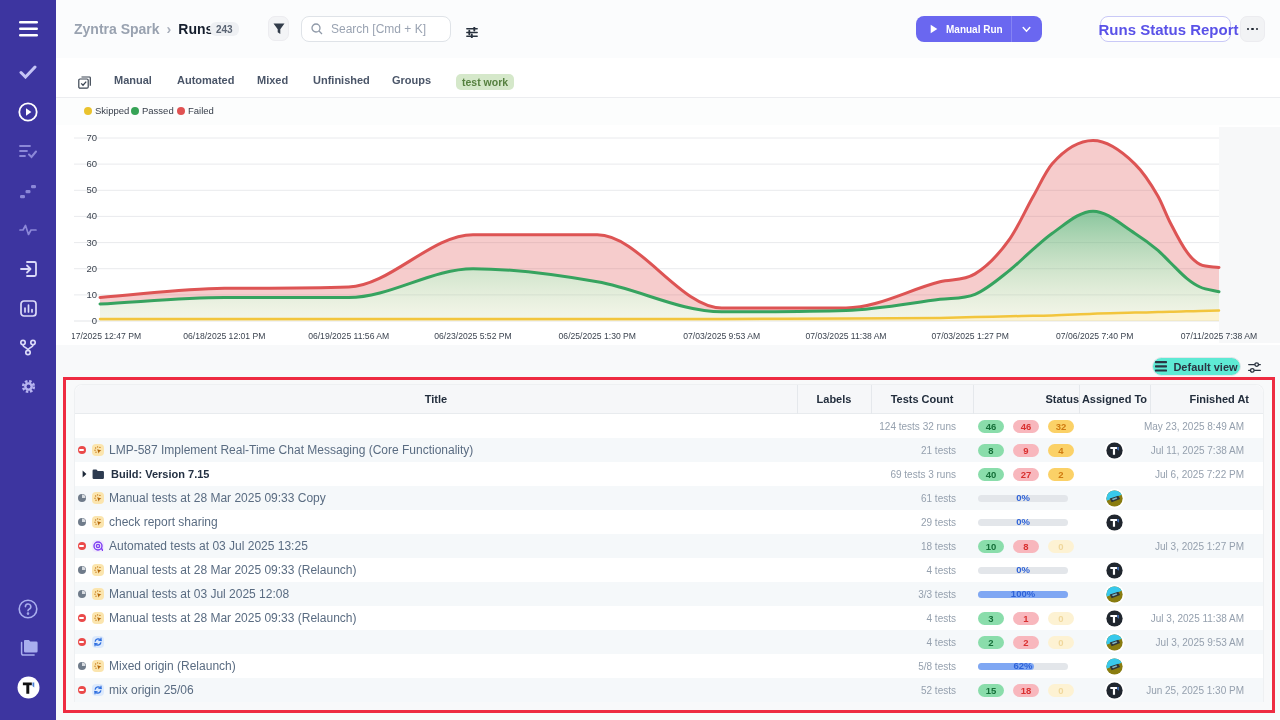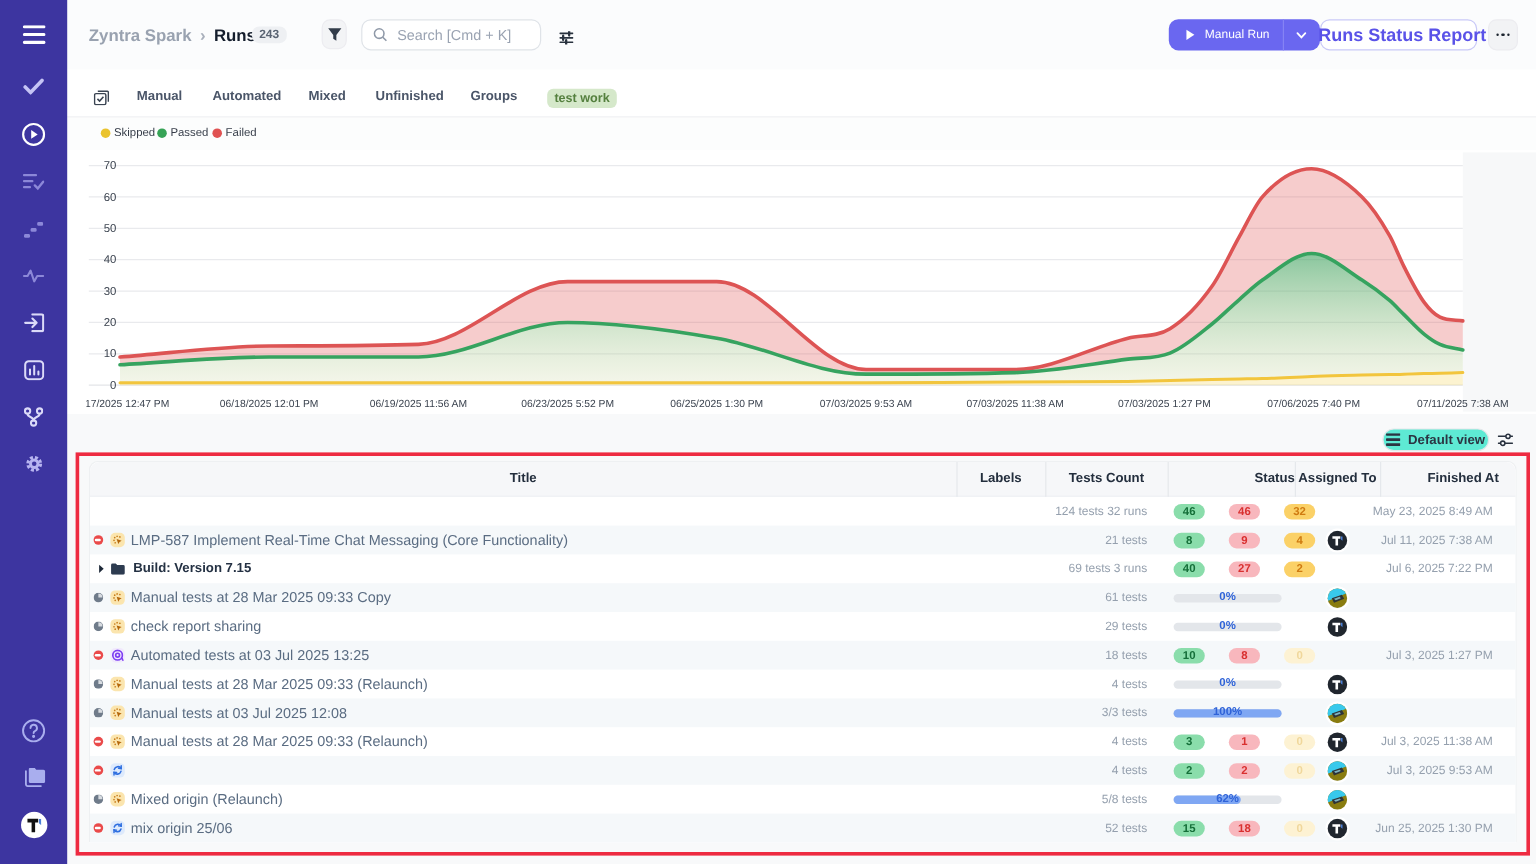--- a/index.html
+++ b/index.html
@@ -10,21 +10,21 @@
 
 .hdr{position:absolute;left:56px;top:0;width:1224px;height:58px;background:#fbfcfd}
 .crumb{position:absolute;left:74px;top:21px;font-size:14px;color:#99a2b0;font-weight:600;white-space:nowrap}
 .crumb .sep{color:#a8afbb;margin:0 7px;font-size:14px}
 .crumb b{color:#151e2d;font-size:14px;font-weight:700}
 .badge243{position:absolute;left:210px;top:22px;background:#eef0f3;color:#5a6473;font-size:10px;font-weight:600;border-radius:6px;padding:1.5px 6px}
 .fbtn{position:absolute;left:268px;top:16px;width:21px;height:25px;background:#f3f4f6;border:1px solid #ececf0;border-radius:7px;display:flex;align-items:center;justify-content:center}
 .search{position:absolute;left:301px;top:16px;width:150px;height:26px;background:#fff;border:1px solid #dfe3e8;border-radius:8px;display:flex;align-items:center;padding-left:9px;color:#9aa3b2;font-size:12px;white-space:nowrap}
 .search svg{margin-right:8px}
 .tune{position:absolute;left:466px;top:24px}
-.btn-run{position:absolute;left:974px;top:16px;width:126px;height:26px;background:#6a67f0;border-radius:8px;color:#fff;font-size:10px;font-weight:400;display:flex;align-items:center;white-space:nowrap}
+.btn-run{position:absolute;left:916px;top:16px;width:126px;height:26px;background:#6a67f0;border-radius:8px;color:#fff;font-size:10px;font-weight:700;display:flex;align-items:center;white-space:nowrap}
 .btn-run .pl{margin-left:14px;margin-right:8px}
 .btn-run .dv{position:absolute;left:95px;top:0;width:1px;height:26px;background:#8583f4}
 .btn-run .ch{position:absolute;left:106px;top:9.5px}
 .btn-rep{position:absolute;left:1100px;top:16px;width:131px;height:26px;background:#fff;border:1px solid #c9c9f7;border-radius:8px;color:#5a52e8;font-size:15px;font-weight:700;display:flex;align-items:center;justify-content:center;white-space:nowrap}
 .btn-rep svg{margin-right:6px}
 .btn-dots{position:absolute;left:1240px;top:16px;width:25px;height:26px;background:#f2f3f5;border:1px solid #ececf0;border-radius:7px;display:flex;align-items:center;justify-content:center;gap:2.2px}
 .btn-dots i{width:2.4px;height:2.4px;border-radius:50%;background:#1c242f}
 
 .tabs{position:absolute;left:56px;top:58px;width:1224px;height:40px;background:#fff;border-bottom:1px solid #ecedf0}
 .tab{position:absolute;top:74px;font-size:11px;font-weight:600;color:#4a5568}
@@ -62,21 +62,21 @@
 .crt2{display:flex;margin-left:4.5px;margin-right:5.5px}
 .fld{display:flex;margin-right:6.5px}
 .st{width:8px;height:8px;border-radius:50%;margin-left:0.5px;margin-right:6.5px;position:relative;flex:none}
 .st.stop{background:#ea4a4a}
 .st.stop i{position:absolute;left:1.6px;top:3.3px;width:4.8px;height:1.5px;background:#fff;border-radius:1px}
 .sthv{width:8px;height:8px;margin-left:0.5px;margin-right:6.5px;display:flex;flex:none}
 .tt{width:12px;height:12px;border-radius:4px;margin-right:5px;display:flex;align-items:center;justify-content:center;flex:none}
 .ttm{background:#fbe5ae}
 .tta{background:#f1e9fd}
 .ttx{background:#ddeafc}
-.pill{min-width:26px;height:13px;border-radius:6.5px;font-size:9.5px;font-weight:700;display:inline-flex;align-items:center;justify-content:center;margin-right:20px;padding:0 5px}
+.pill{min-width:26px;height:13px;border-radius:6.5px;font-size:9.5px;font-weight:700;display:inline-flex;align-items:center;justify-content:center;margin-right:9px;padding:0 5px}
 .pill.pg{background:#8addab;color:#156f39}
 .pill.pr{background:#f8b7bd;color:#d93030}
 .pill.py{background:#fbd167;color:#cf7a10}
 .pill.py.dim{background:#fdf2d3;color:#f0d79b}
 .prog{position:relative;width:90px;height:7px;background:#e3e6ea;border-radius:4px;display:inline-block}
 .prog i{position:absolute;left:0;top:0;height:7px;background:#7fa7f3;border-radius:4px}
 .prog b{position:absolute;left:0;right:0;top:-2.5px;text-align:center;font-size:9.5px;font-weight:700;color:#2f63d8}
 .avT{display:inline-flex;border-radius:50%;box-shadow:0 0 0 1.5px #fff}
 
 .redrect{position:absolute;left:63px;top:377px;width:1212px;height:336px;border:3px solid #ee2b41;z-index:50}

